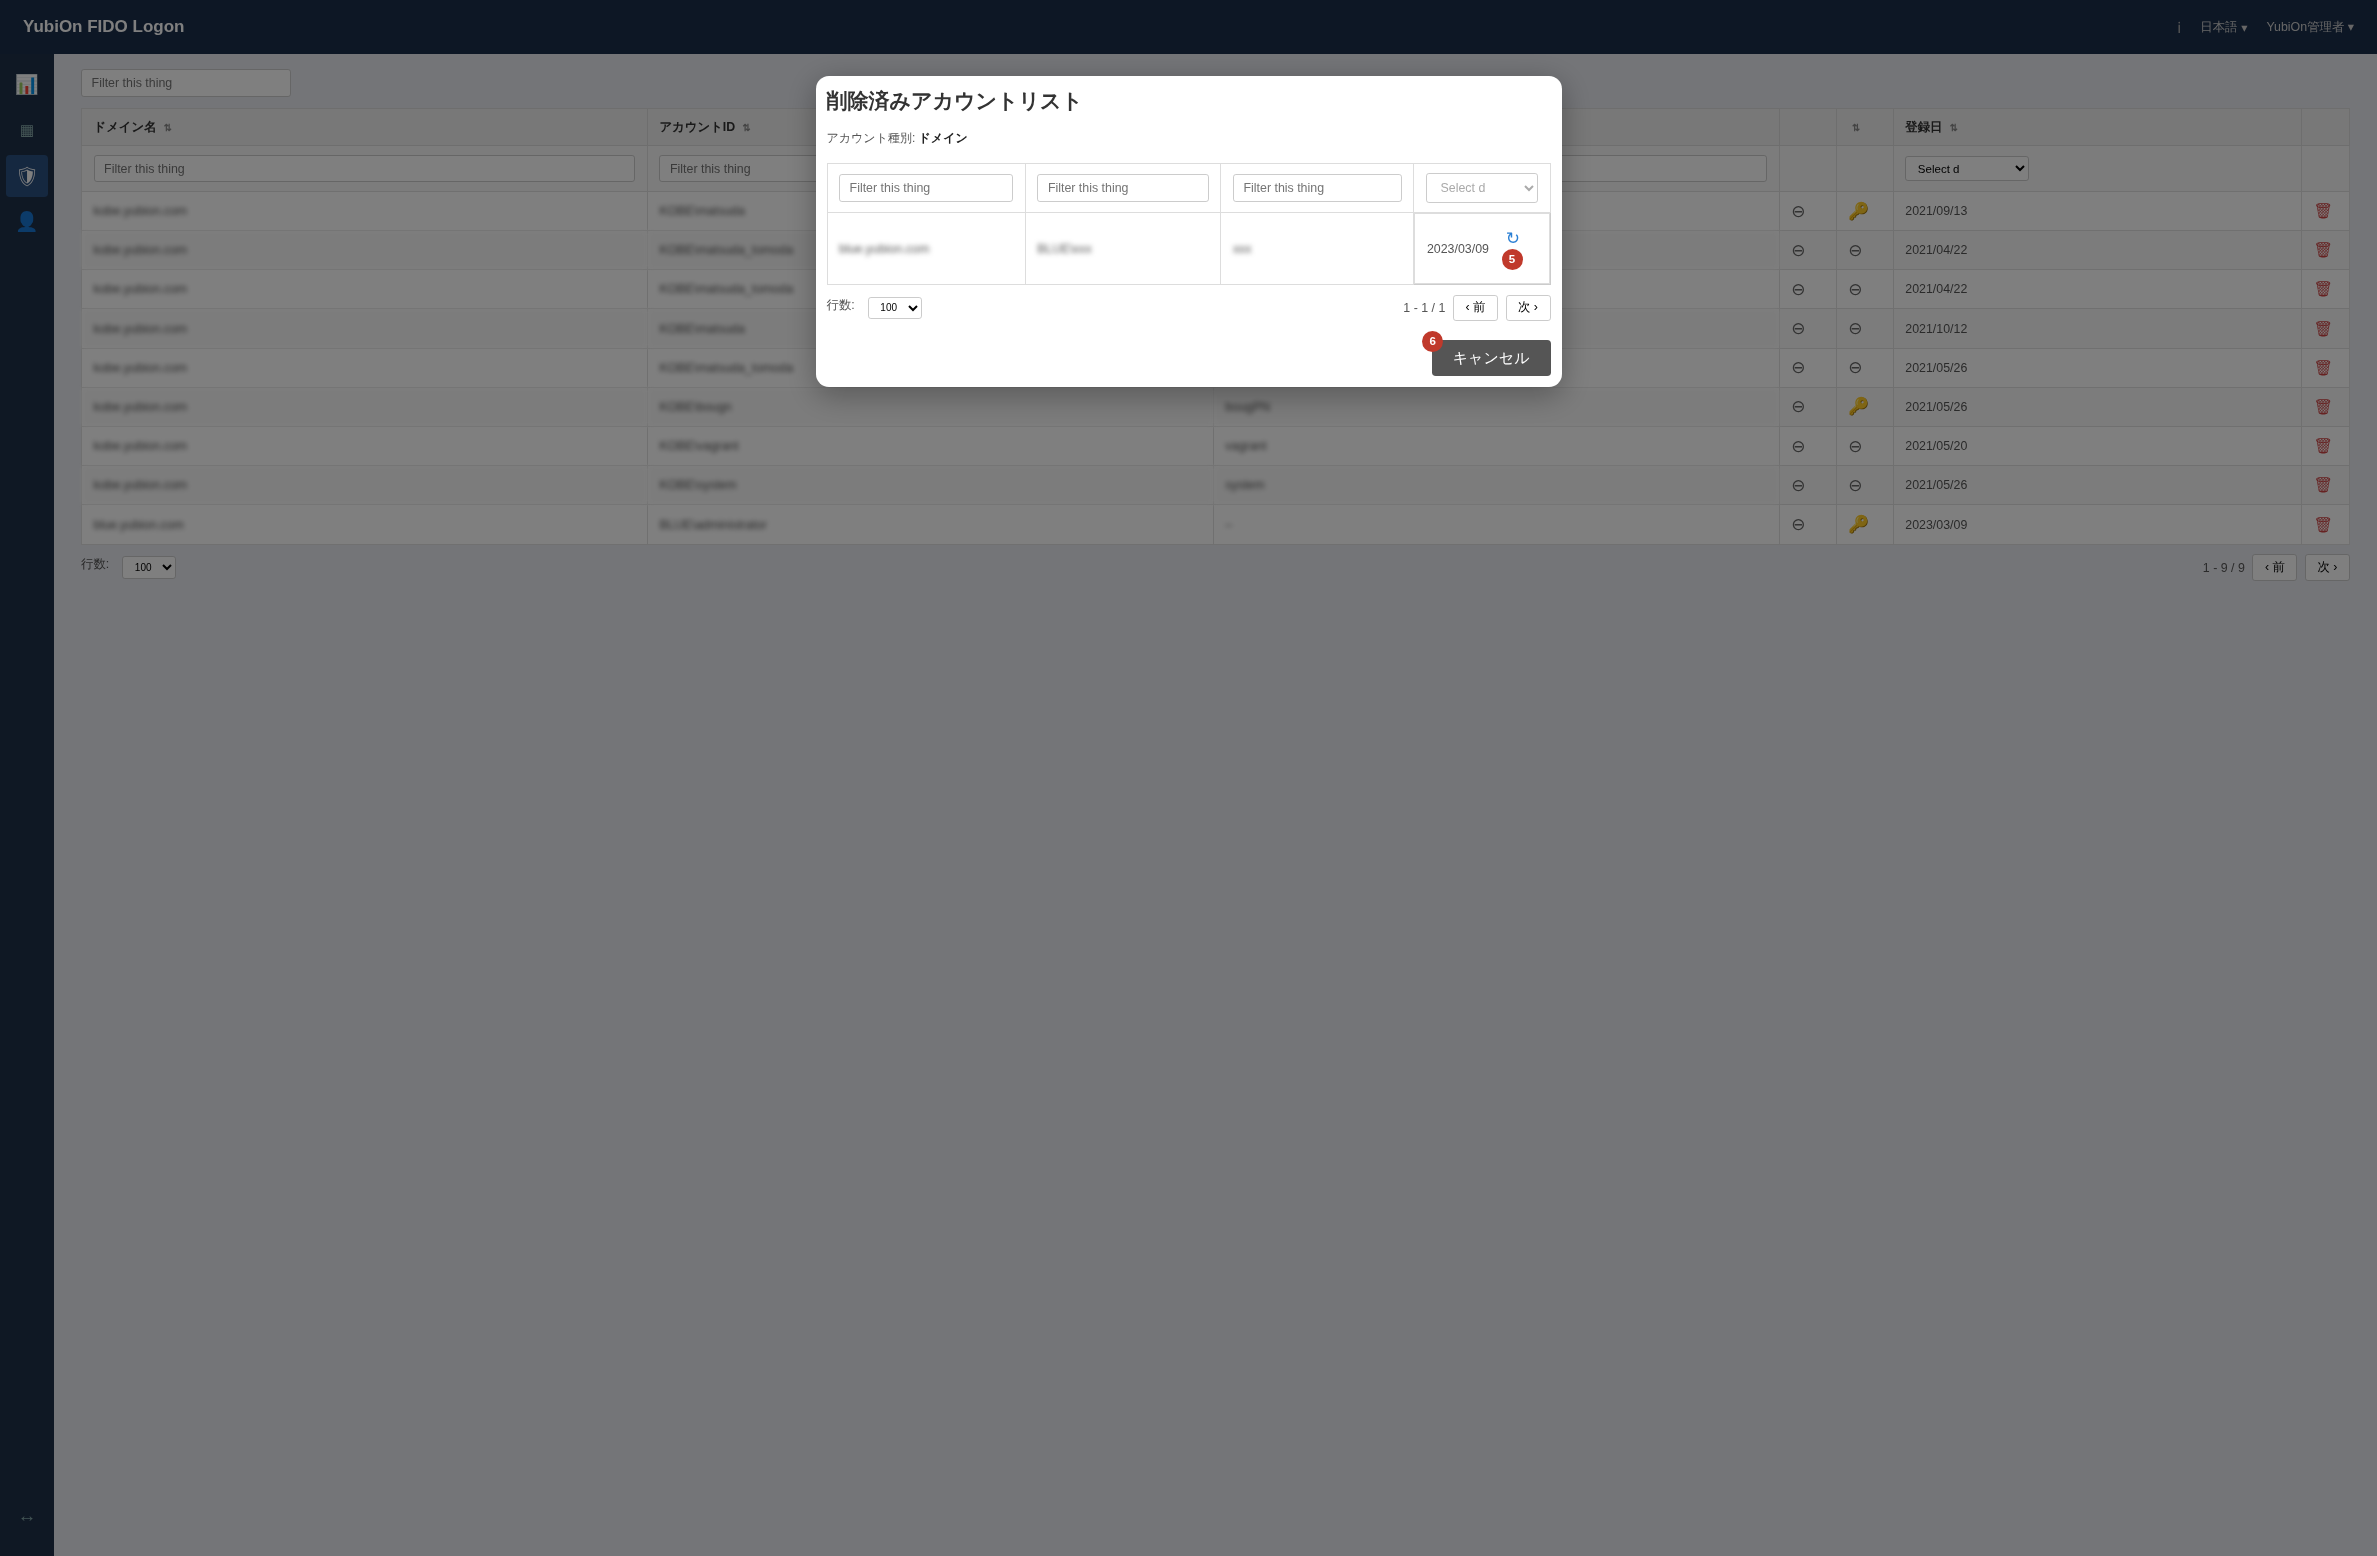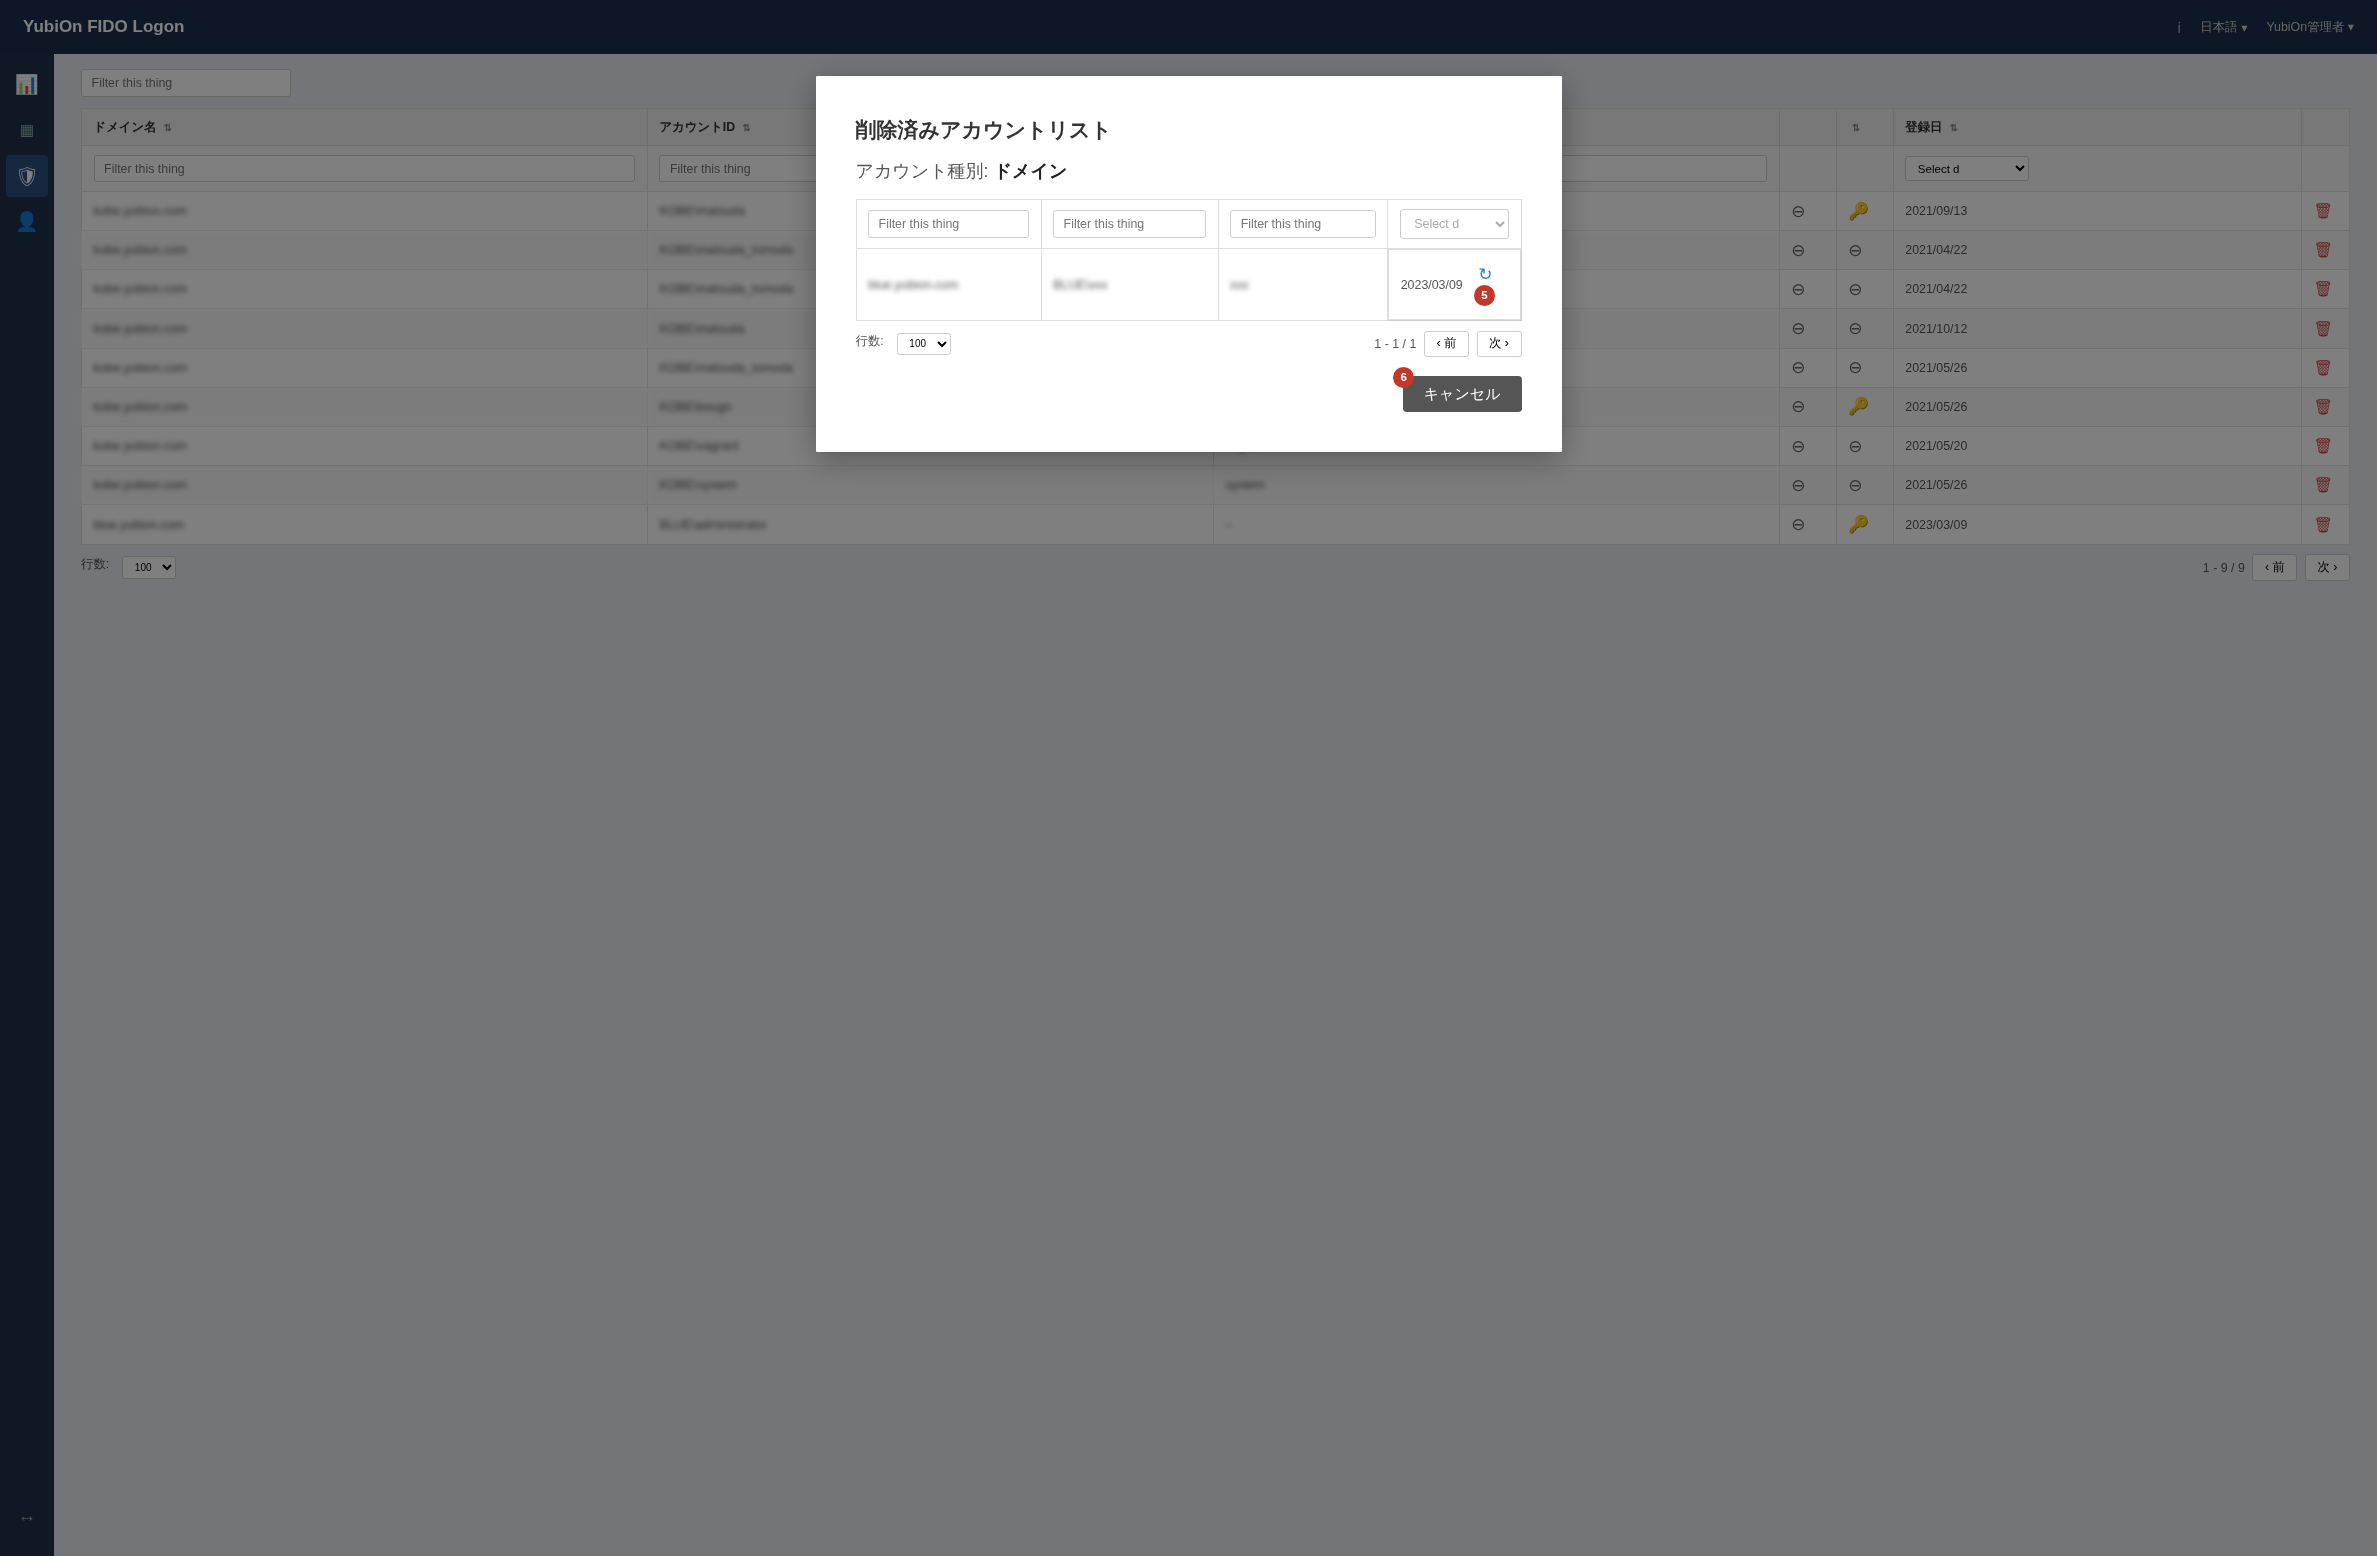--- a/index.html
+++ b/index.html
@@ -60,23 +60,23 @@
     .pagination-controls { display: flex; align-items: center; gap: 7.6px; }
     .page-btn { border: 1px solid #ccc; background: #fff; border-radius: 2.9px; padding: 3.8px 11.5px; cursor: pointer; font-size: 12.4px; }
     .rows-select { display: flex; gap: 13px; }
     .rows-dropdown { border: 1px solid #ccc; background: #fff; border-radius: 2.9px; padding: 3.8px 7.6px; font-size: 10px; cursor: pointer; }
     .column-icon { font-size: 17px; color: #666; cursor: pointer; }
 
     
     .overlay { position: fixed; top: 0; left: 0; width: 2377px; height: 1556px; background: rgba(0,0,0,0.5); z-index: 100; display: flex; align-items: flex-start; justify-content: center; padding-top: 76px; }
 
     
-    .modal { background: #fff; border-radius: 1px; width: 746px; padding: 40px; box-shadow: 0 7.6px 31px rgba(0,0,0,0.3); position: relative; }
+    .modal { background: #fff; border-radius: 13px; width: 746px; padding: 11px; box-shadow: 0 7.6px 31px rgba(0,0,0,0.3); position: relative; }
     .modal-title { font-size: 21px; font-weight: 600; color: #333; margin-bottom: 15.3px; }
-    .modal-subtitle { font-size: 18px; color: #555; margin-bottom: 15.3px; }
+    .modal-subtitle { font-size: 12px; color: #555; margin-bottom: 15.3px; }
     .modal-subtitle strong { font-weight: 700; color: #222; }
 
     
     .modal-table { width: 100%; border-collapse: collapse; border: 1px solid #ccc; }
     .modal-table th { background: #f0f0f0; border: 1px solid #ccc; padding: 9.6px 11.5px; font-size: 12.4px; font-weight: 600; color: #333; white-space: nowrap; }
     .modal-table td { border: 1px solid #ddd; padding: 9.6px 11.5px; font-size: 12.4px; color: #555; }
 
     
     .modal-filter { border: 1px solid #ccc; border-radius: 2.9px; padding: 5.7px 9.6px; font-size: 12.4px; width: 100%; background: #fff; color: #aaa; }
     .modal-select { border: 1px solid #ccc; border-radius: 2.9px; padding: 5.7px 9.6px; font-size: 12.4px; width: 100%; background: #fff; color: #aaa; }

